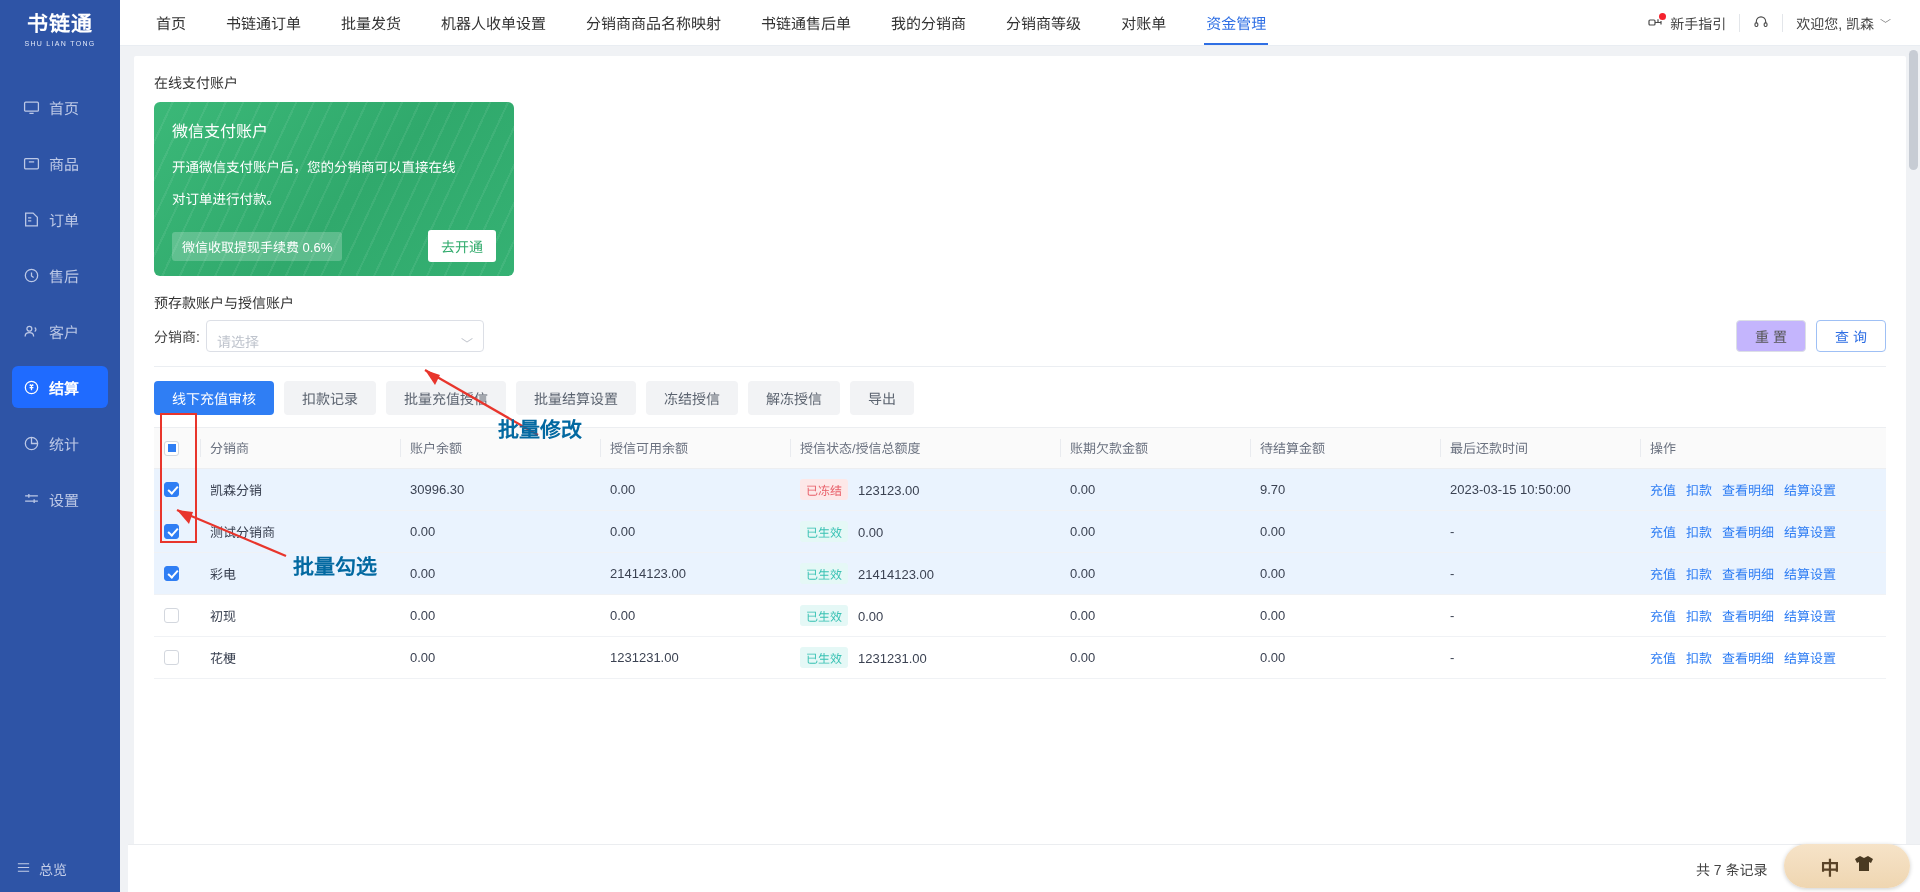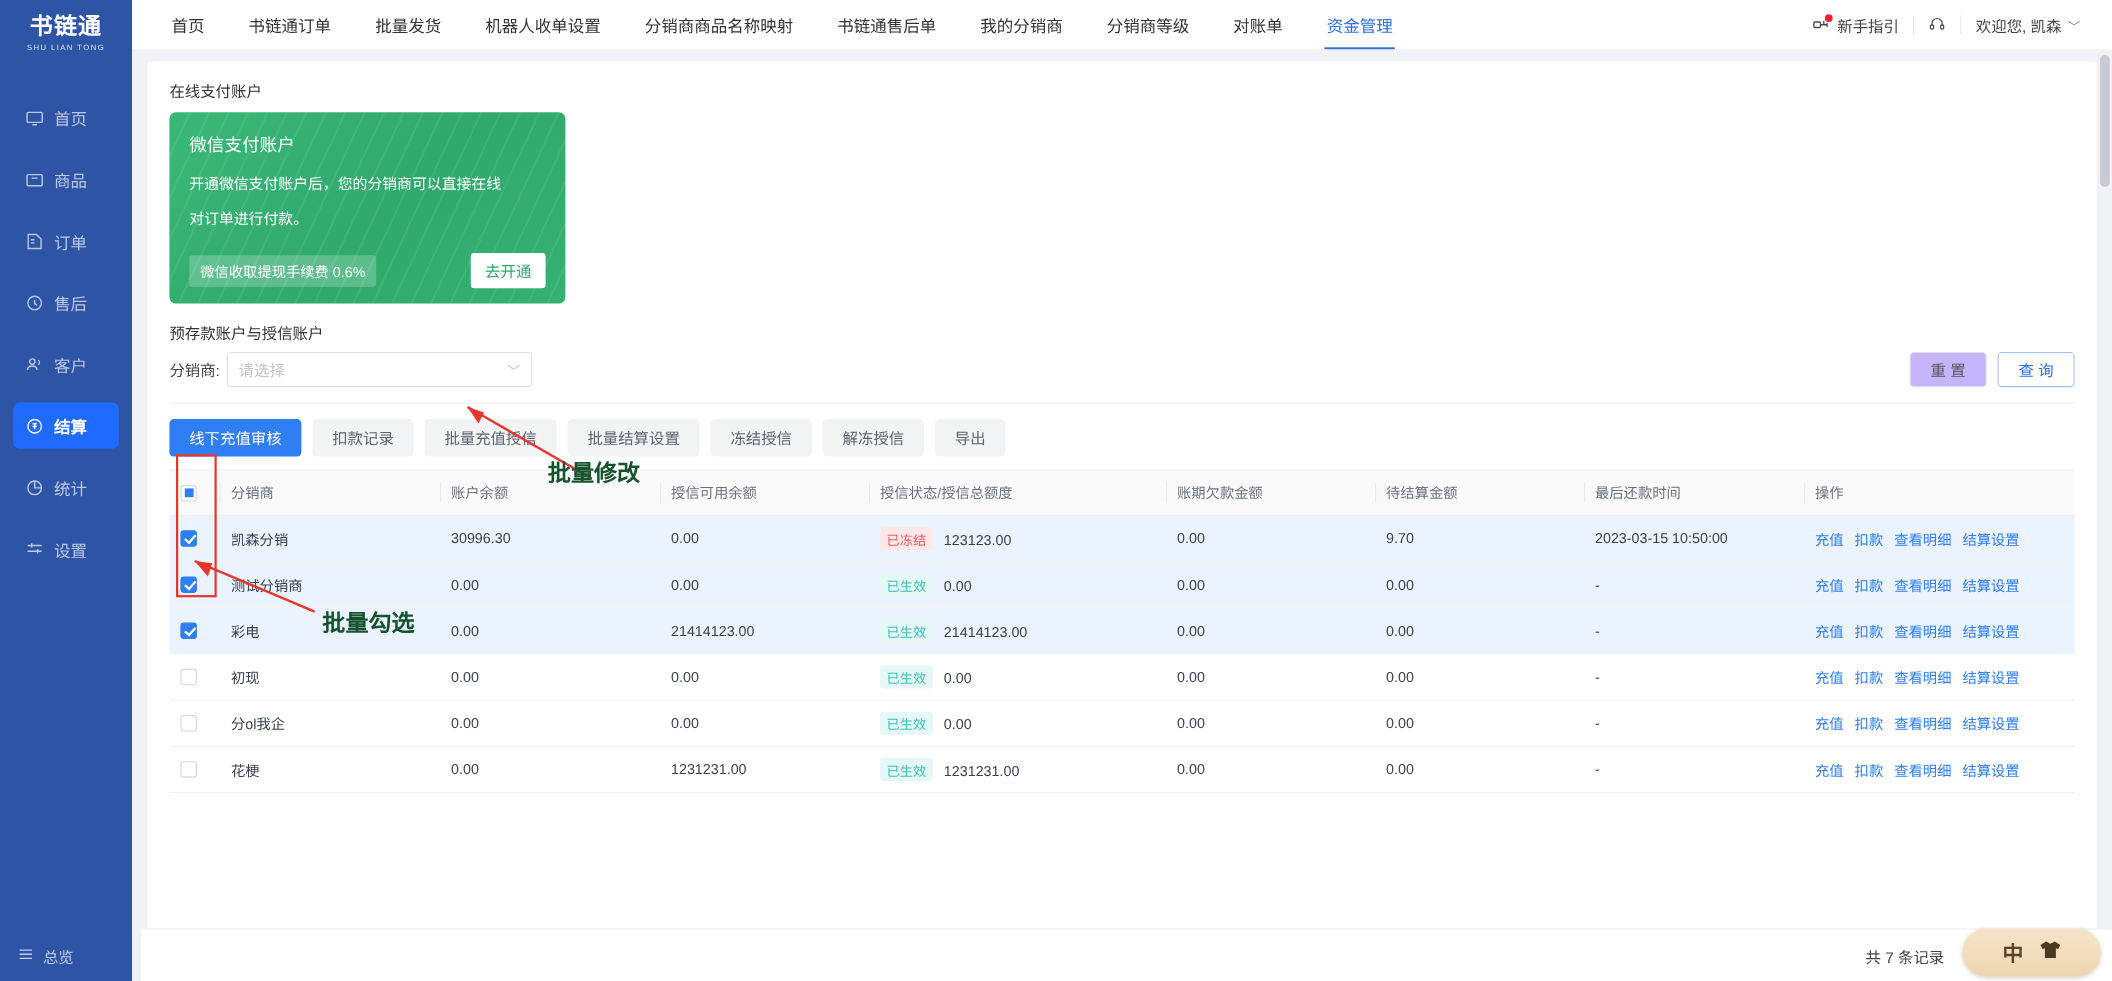--- a/index.html
+++ b/index.html
@@ -85,21 +85,21 @@
       font-size: 13px; }
   .wx-btn { background: #fff; color: #2faa6b; border:none; border-radius: 3px;
       padding: 6px 13px; font-size: 14px; cursor: pointer; }
 
   .sec-title2 { font-size: 14px; color: #333; margin: 16px 0 8px 0; }
 
   .filter-row { display:flex; align-items:center; }
   .filter-label { font-size: 14px; color: #444; margin-right: 6px; }
   .select-box {
     width: 278px; height: 32px; border: 1px solid #dcdfe6; border-radius: 4px;
-    display:flex; align-items:center; padding: 0 10px; cursor: pointer; background: #fff;
+    display:flex; align-items:flex-end; padding: 0 10px; cursor: pointer; background: #fff;
   }
   .select-ph { flex:1; font-size: 14px; color: #bfc4cd; }
   .caret { color:#c0c4cc; font-size: 12px; }
   .filter-right { margin-left:auto; display:flex; gap: 10px; }
   .btn-plain { height: 32px; min-width: 70px; border:1px solid #dcdfe6; background:#c4b5fd;
      border-radius: 4px; font-size: 14px; color:#555; cursor:pointer; padding: 0 14px;}
   .btn-primary-o { height: 32px; min-width: 70px; border:1px solid #9fc0f5; background:#fff;
      border-radius: 4px; font-size: 14px; color:#2f6fe4; cursor:pointer; padding: 0 14px;}
 
   .divider { height:1px; background:#ebeef2; margin: 14px 0 0 0; }
@@ -162,21 +162,21 @@
     position:absolute; right: 10px; bottom: 4px; width: 126px; height: 44px;
     background: linear-gradient(180deg,#f6e3c8,#efd6b1); border-radius: 22px;
     display:flex; align-items:center; justify-content:center; gap: 14px;
     box-shadow: 0 1px 4px rgba(0,0,0,.2); z-index: 40; color:#5a4327;
   }
   .ime .cn { font-size: 19px; font-weight:600; }
   .ime .shirt { font-size: 18px; }
 
   
   .anno { position:absolute; inset:0; pointer-events:none; z-index: 30; }
-  .anno-text { position:absolute; color:#14532d; font-size: 21px; font-weight: 600;
+  .anno-text { position:absolute; color:#0369a1; font-size: 21px; font-weight: 600;
     font-family: "DejaVu Sans", sans-serif; white-space: nowrap; }
   .redbox { position:absolute; border:2px solid #e8352c; }
 </style>
 </head>
 <body>
 
 <div id="app">
 
   <div class="sidebar">
     <div class="logo-box">
@@ -438,31 +438,20 @@
                   <td>0.00</td>
                   <td>0.00</td>
                   <td><span class="tag tag-active">已生效</span><span style="margin-left:10px">0.00</span></td>
                   <td>0.00</td>
                   <td>0.00</td>
                   <td>-</td>
                   <td class="acts"><span>充值</span><span>扣款</span><span>查看明细</span><span>结算设置</span></td>
                 </tr>
                 <tr>
                   <td><span class="cbox"></span></td>
-                  <td>分ol我企</td>
-                  <td>0.00</td>
-                  <td>0.00</td>
-                  <td><span class="tag tag-active">已生效</span><span style="margin-left:10px">0.00</span></td>
-                  <td>0.00</td>
-                  <td>0.00</td>
-                  <td>-</td>
-                  <td class="acts"><span>充值</span><span>扣款</span><span>查看明细</span><span>结算设置</span></td>
-                </tr>
-                <tr>
-                  <td><span class="cbox"></span></td>
                   <td>花梗</td>
                   <td>0.00</td>
                   <td>1231231.00</td>
                   <td><span class="tag tag-active">已生效</span><span style="margin-left:10px">1231231.00</span></td>
                   <td>0.00</td>
                   <td>0.00</td>
                   <td>-</td>
                   <td class="acts"><span>充值</span><span>扣款</span><span>查看明细</span><span>结算设置</span></td>
                 </tr>
               </tbody>

